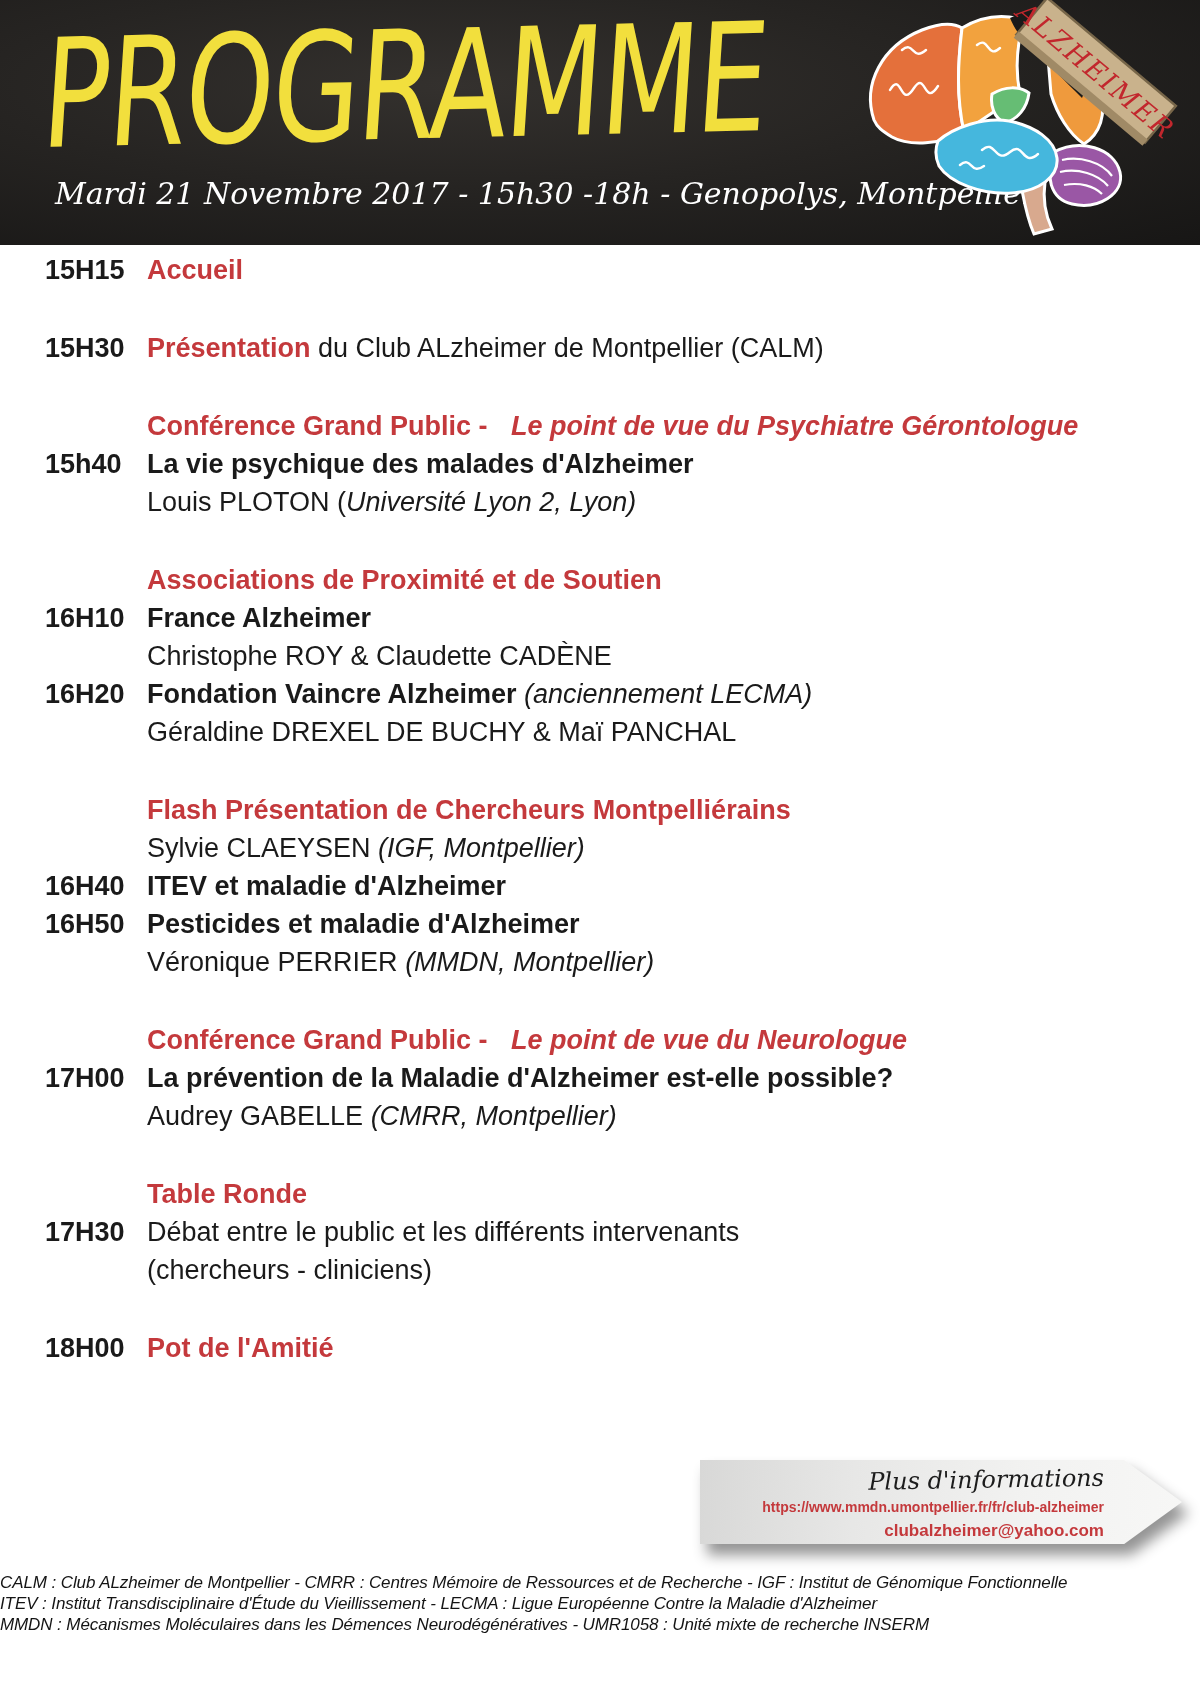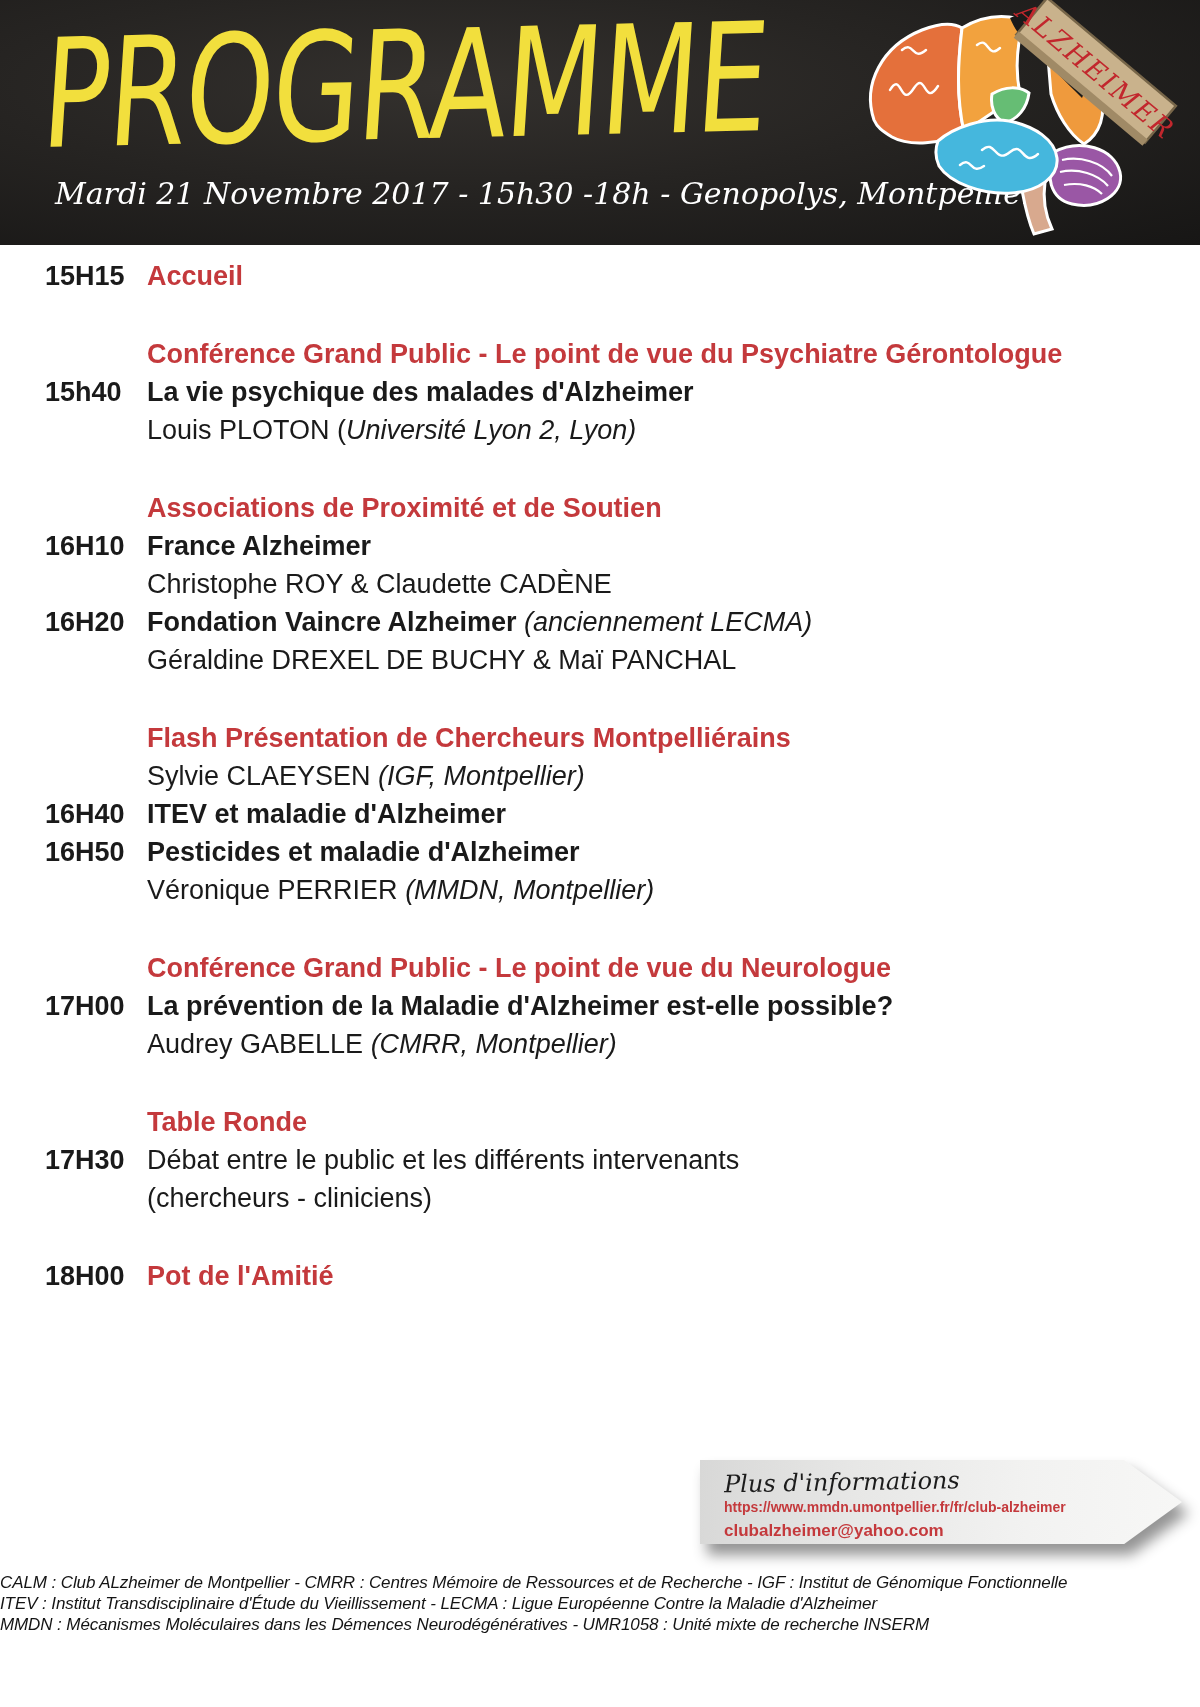--- a/index.html
+++ b/index.html
@@ -23,37 +23,37 @@
   .main-title{position:absolute;left:48px;top:16px;color:var(--title-yellow);
     font-size:128px;line-height:1.05;font-weight:400;white-space:nowrap;
     transform:scaleY(1.18) scaleX(0.88) skewX(-6deg) rotate(-1deg);transform-origin:left top;
     letter-spacing:-2px;font-family:"DejaVu Sans",sans-serif;}
   .sub-title{position:absolute;left:55px;top:176px;color:#ffffff;
     font-family:"DejaVu Serif",serif;font-style:italic;font-size:30px;white-space:nowrap;}
 
   .brain-wrap{position:absolute;left:842px;top:0;width:358px;height:245px;}
 
   
-  .schedule{position:absolute;top:245px;left:45px;width:1125px;padding-top:12px;color:var(--ink);}
+  .schedule{position:absolute;top:245px;left:45px;width:1125px;padding-top:6px;color:var(--ink);}
   .block + .block{margin-top:40px;}
   .row{display:flex;min-height:38px;line-height:38px;font-size:27px;}
   .row .time{flex:none;width:102px;font-weight:700;color:var(--ink);}
   .row .content{flex:1;white-space:nowrap;}
   .seg-red{color:var(--accent);font-weight:700;}
-  .seg-italic{}
+  .seg-italic{font-style:italic;margin-left:16px;}
   .seg-bold{font-weight:700;}
   .seg-affil{font-style:italic;font-size:27px;}
 
   
   .info-box{position:absolute;left:700px;top:1460px;width:482px;height:84px;
     filter:drop-shadow(7px 11px 7px rgba(0,0,0,0.42));}
   .info-box-shape{width:100%;height:100%;
     clip-path:polygon(0 0, 88% 0, 100% 50%, 88% 100%, 0 100%);
     background:linear-gradient(93deg,#d8d8d7 0%,#e7e7e6 32%,#f2f2f1 68%,#f7f7f6 100%);
-    padding:6px 78px 6px 24px;text-align:left;}
+    padding:6px 78px 6px 24px;text-align:right;}
   .info-title{font-family:"DejaVu Serif",serif;font-style:italic;font-size:24px;color:#1c1c1c;
     line-height:30px;transform:rotate(-1deg);}
   .info-url{color:var(--accent);font-weight:700;font-size:14px;line-height:23px;text-decoration:none;display:block;}
   .info-email{color:var(--accent);font-weight:700;font-size:17px;line-height:23px;text-decoration:none;display:block;}
 
   
   .footer{position:absolute;top:1572px;left:0;width:1200px;
     font-style:italic;font-size:17px;line-height:21px;color:#141414;letter-spacing:-0.1px;}
 </style>
 </head>
@@ -98,20 +98,26 @@
 
   <div class="schedule" id="schedule">
       <div class="block">
         <div class="row">
           <div class="time">15H15</div>
           <div class="content"><span class="seg-red">Accueil</span></div>
         </div>
       </div>
       <div class="block">
         <div class="row">
+          <div class="time">15H30</div>
+          <div class="content"><span class="seg-red">Présentation</span><span class=""> du Club ALzheimer de Montpellier (CALM)</span></div>
+        </div>
+      </div>
+      <div class="block">
+        <div class="row">
           <div class="time"></div>
           <div class="content"><span class="seg-red">Conférence Grand Public - </span><span class="seg-red seg-italic">Le point de vue du Psychiatre Gérontologue</span></div>
         </div>
         <div class="row">
           <div class="time">15h40</div>
           <div class="content"><span class="seg-bold">La vie psychique des malades d'Alzheimer</span></div>
         </div>
         <div class="row">
           <div class="time"></div>
           <div class="content"><span class="">Louis PLOTON (</span><span class="seg-affil">Université Lyon 2, Lyon)</span></div>

